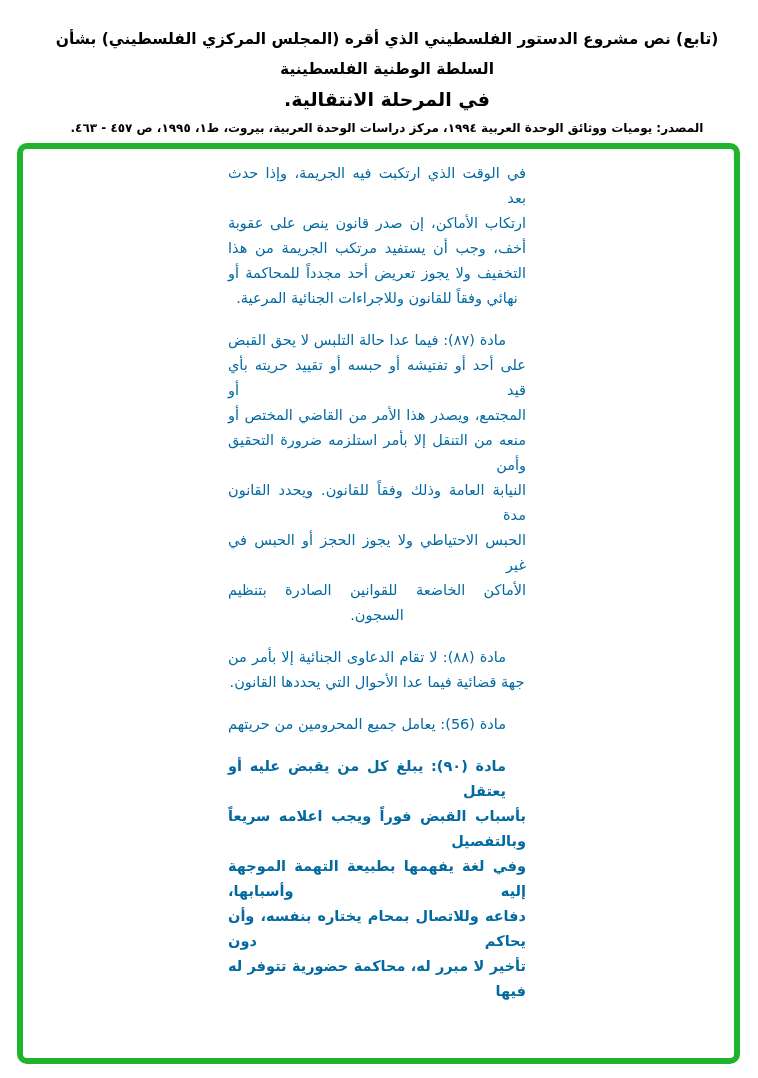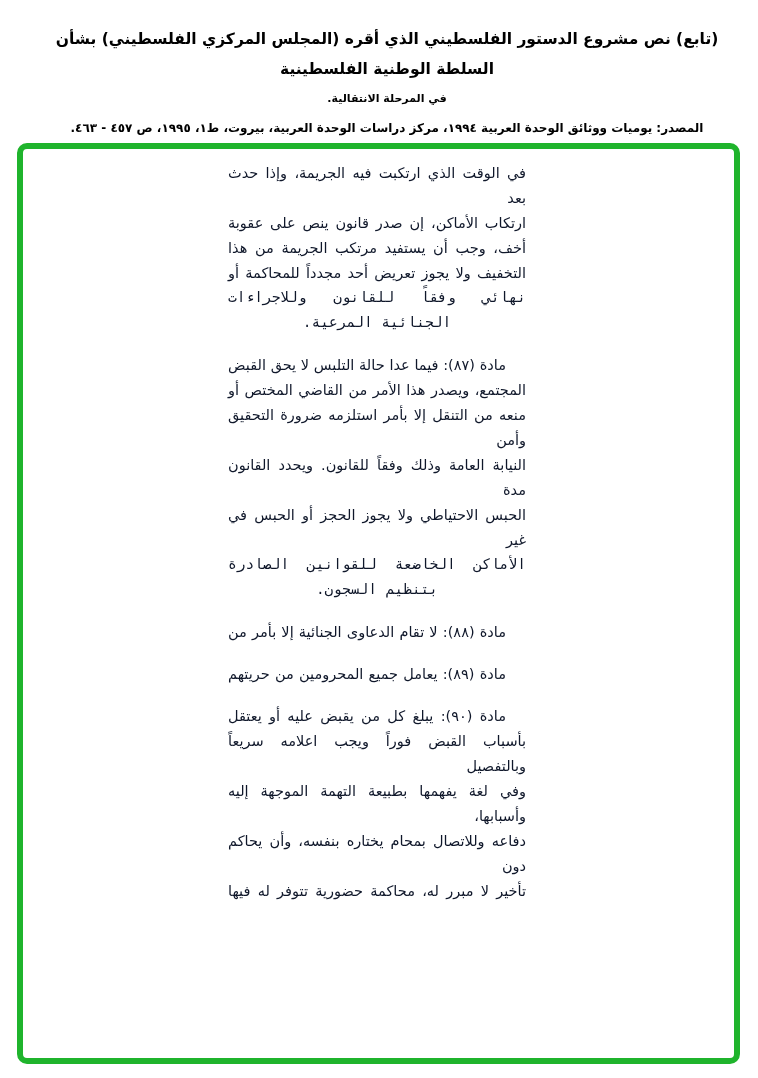--- a/index.html
+++ b/index.html
@@ -21,21 +21,21 @@
     direction: rtl;
   }
   .header .title-line1 {
     font-weight: bold;
     font-size: 15.5px;
     line-height: 30px;
     padding: 0 28px;
   }
   .header .title-line2 {
     font-weight: bold;
-    font-size: 11px;
+    font-size: 19px;
     line-height: 30px;
   }
   .header .source-line {
     font-weight: bold;
     font-size: 12px;
     line-height: 28px;
   }
 
   
   .doc-frame {
@@ -49,31 +49,31 @@
   }
 
   
   .doc-body {
     position: absolute;
     left: 205px; top: 12px;
     width: 298px;
     direction: rtl;
     font-size: 14.5px;
     line-height: 25px;
-    color: #0f172a;
+    color: #0369a1;
   }
   .para { margin: 0 0 17px 0; }
-  .para:last-child { margin-bottom: 16px; }
+  .para:last-child { margin-bottom: 16px; font-weight: bold; }
   .line {
     direction: rtl;
     text-align: justify;
     text-align-last: justify;
     white-space: normal;
   }
-  .line.last { text-align-last: center; font-family: Liberation Mono, monospace; }
+  .line.last { text-align-last: center; }
   .para.indent .line:first-child { padding-right: 20px; }
 </style>
 </head>
 <body>
 
 <div class="page">
 
   <div class="header">
     <div class="title-line1">(تابع) نص مشروع الدستور الفلسطيني الذي أقره (المجلس المركزي الفلسطيني) بشأن السلطة الوطنية الفلسطينية</div>
     <div class="title-line2">في المرحلة الانتقالية.</div>
@@ -85,31 +85,33 @@
 
     <div class="para">
           <div class="line">في الوقت الذي ارتكبت فيه الجريمة، وإذا حدث بعد</div>
           <div class="line">ارتكاب الأماكن، إن صدر قانون ينص على عقوبة</div>
           <div class="line">أخف، وجب أن يستفيد مرتكب الجريمة من هذا</div>
           <div class="line">التخفيف ولا يجوز تعريض أحد مجدداً للمحاكمة أو</div>
           <div class="line last">نهائي وفقاً للقانون وللاجراءات الجنائية المرعية.</div>
         </div>
         <div class="para indent">
           <div class="line">مادة (٨٧): فيما عدا حالة التلبس لا يحق القبض</div>
+          <div class="line">على أحد أو تفتيشه أو حبسه أو تقييد حريته بأي قيد أو</div>
           <div class="line">المجتمع، ويصدر هذا الأمر من القاضي المختص أو</div>
           <div class="line">منعه من التنقل إلا بأمر استلزمه ضرورة التحقيق وأمن</div>
           <div class="line">النيابة العامة وذلك وفقاً للقانون. ويحدد القانون مدة</div>
           <div class="line">الحبس الاحتياطي ولا يجوز الحجز أو الحبس في غير</div>
           <div class="line last">الأماكن الخاضعة للقوانين الصادرة بتنظيم السجون.</div>
         </div>
         <div class="para indent">
           <div class="line">مادة (٨٨): لا تقام الدعاوى الجنائية إلا بأمر من</div>
+          <div class="line last">جهة قضائية فيما عدا الأحوال التي يحددها القانون.</div>
         </div>
         <div class="para indent">
-          <div class="line">مادة (٨٩): يعامل جميع المحرومين من حريتهم</div>
+          <div class="line">مادة (56): يعامل جميع المحرومين من حريتهم</div>
         </div>
         <div class="para indent">
           <div class="line">مادة (٩٠): يبلغ كل من يقبض عليه أو يعتقل</div>
           <div class="line">بأسباب القبض فوراً ويجب اعلامه سريعاً وبالتفصيل</div>
           <div class="line">وفي لغة يفهمها بطبيعة التهمة الموجهة إليه وأسبابها،</div>
           <div class="line">دفاعه وللاتصال بمحام يختاره بنفسه، وأن يحاكم دون</div>
           <div class="line">تأخير لا مبرر له، محاكمة حضورية تتوفر له فيها</div>
         </div>
       </div>
   </div>

